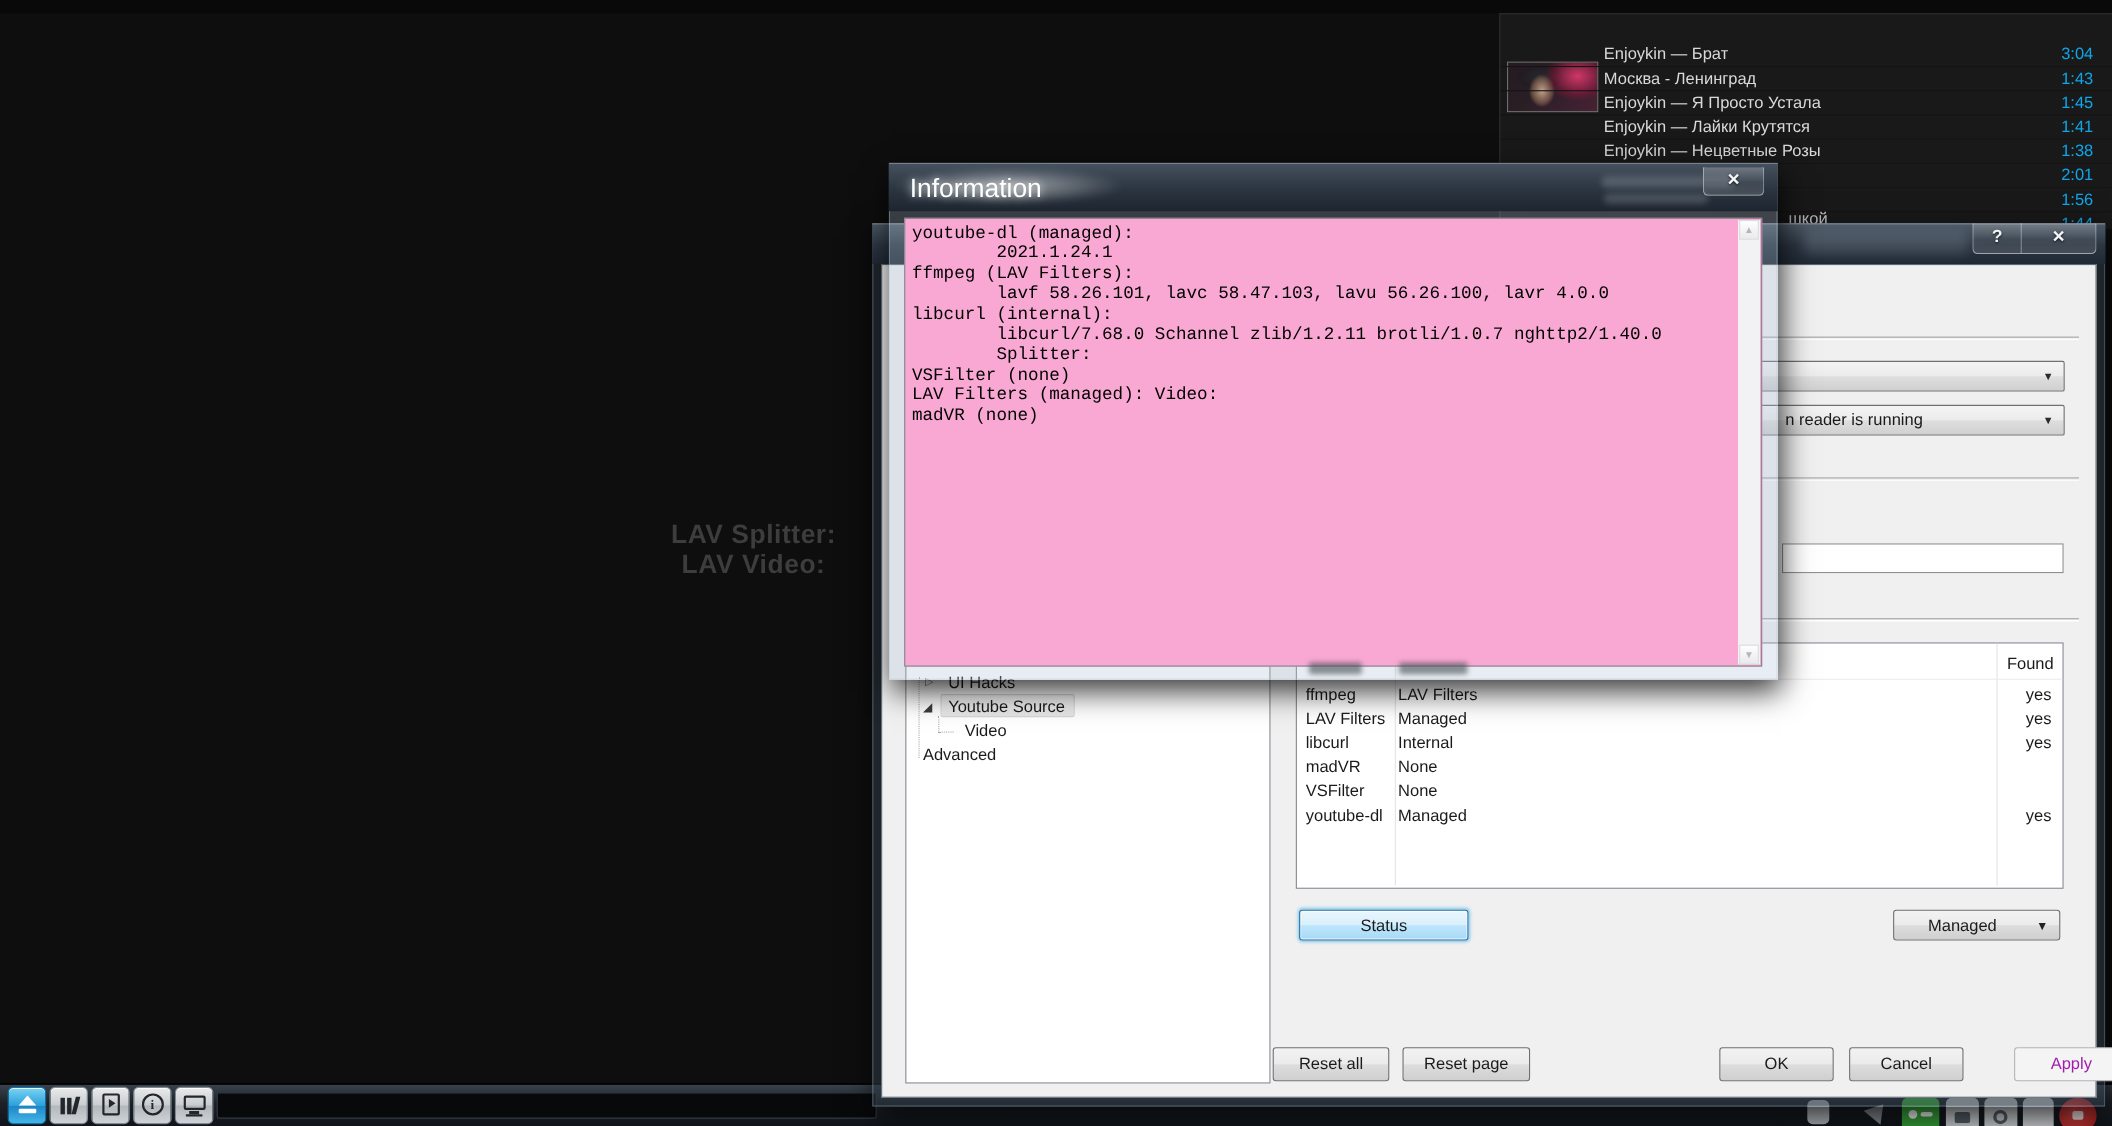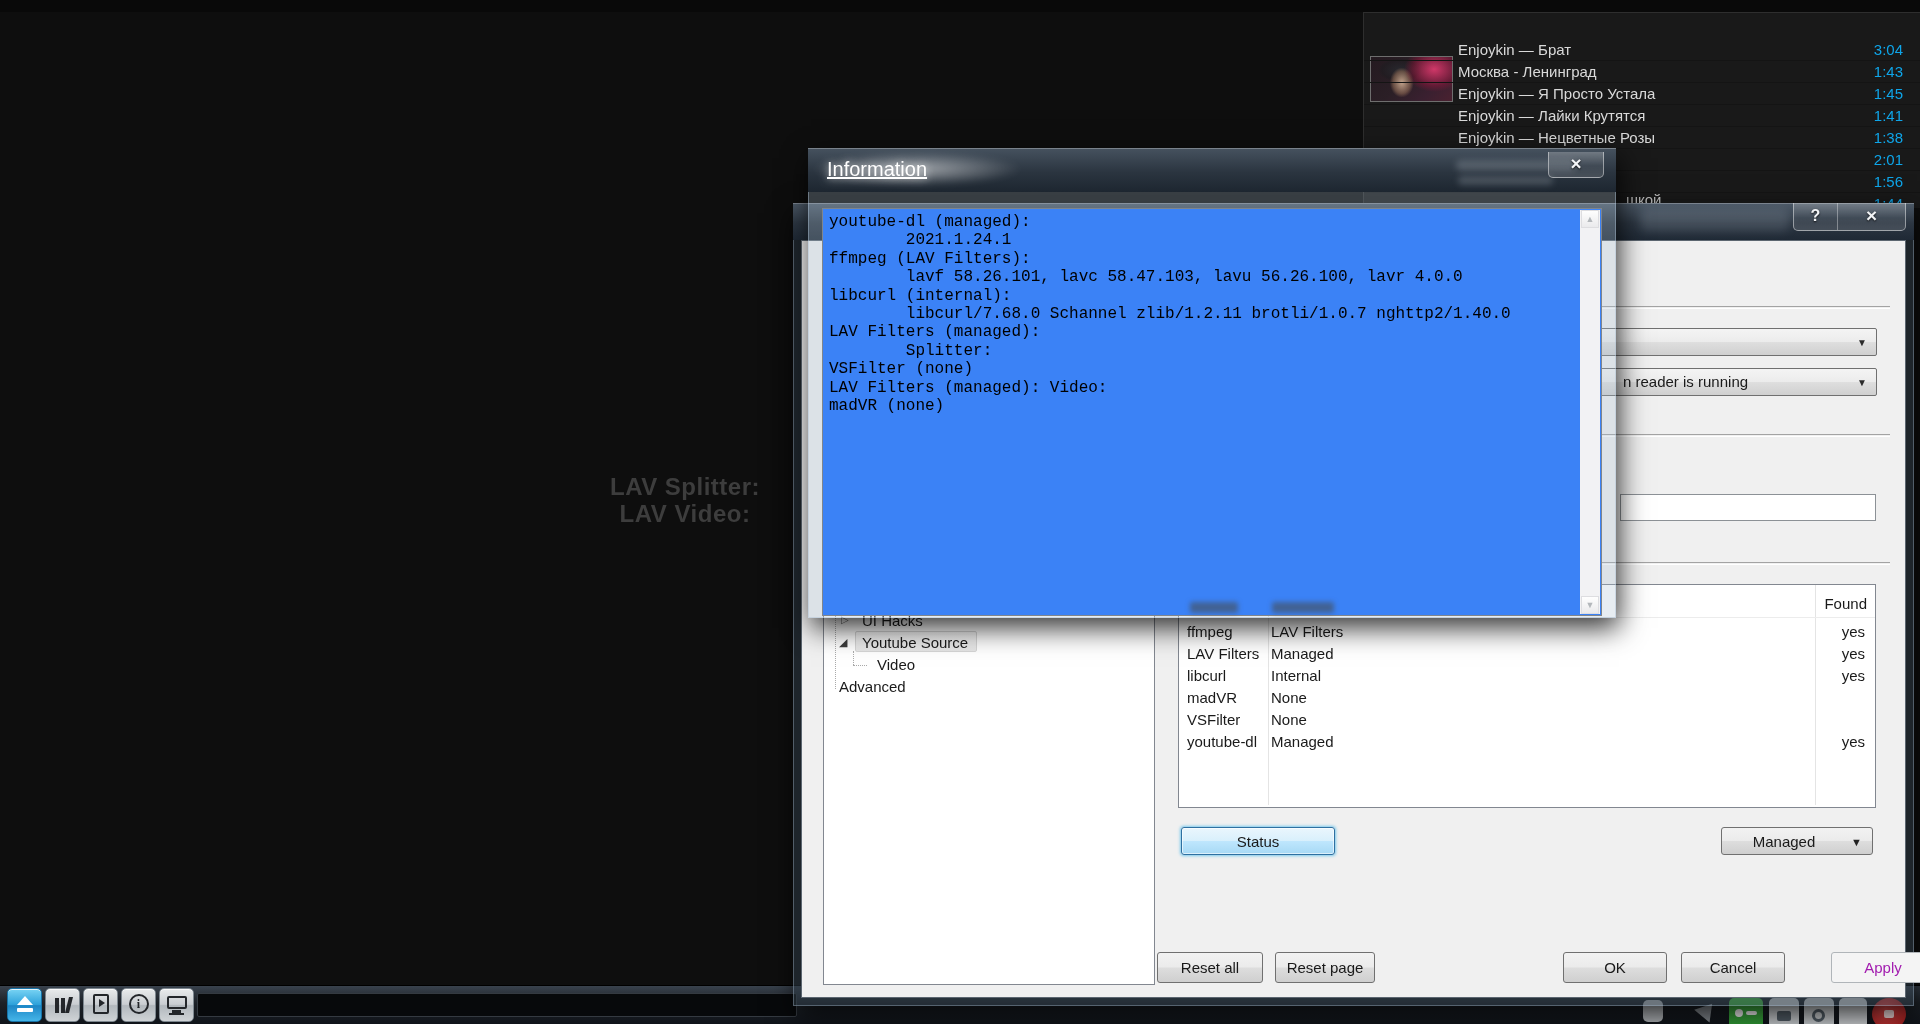--- a/index.html
+++ b/index.html
@@ -108,28 +108,28 @@
   .managed-dd .btn-label{line-height:27px;padding-right:26px;}
   .managed-dd .arrow{position:absolute;right:10px;top:8px;font-size:11px;color:#222;}
 
   
   .info-dlg{position:absolute;left:808px;top:148px;width:808px;height:470px;z-index:20;
     background:rgba(170,190,210,.28);box-shadow:3px 10px 26px rgba(0,0,0,.8), inset 0 0 0 1px rgba(170,190,210,.45);}
   .info-title{position:absolute;left:0;top:0;right:0;height:44px;
     background:linear-gradient(#46525f,#2b3540 55%,#1d2630);box-shadow:inset 0 1px 0 rgba(255,255,255,.28);}
   .info-title .glow{position:absolute;left:4px;top:4px;width:210px;height:34px;border-radius:16px;
     background:radial-gradient(closest-side,rgba(255,255,255,.55),rgba(255,255,255,0));filter:blur(3px);}
-  .info-title .cap{position:absolute;left:19px;top:10px;font-size:20px;color:#fff;
-    text-shadow:0 0 8px rgba(255,255,255,.8);text-decoration:underline;}
+  .info-title .cap{position:absolute;left:19px;top:10px;font-size:24px;color:#fff;
+    text-shadow:0 0 8px rgba(255,255,255,.8);}
   .info-smg{position:absolute;border-radius:5px;background:rgba(200,210,220,.22);filter:blur(3px);}
   .info-close{position:absolute;left:740px;top:4px;width:56px;height:26px;border:1px solid rgba(255,255,255,.45);
     border-top:none;border-radius:0 0 5px 5px;text-align:center;
     background:linear-gradient(rgba(255,255,255,.25),rgba(255,255,255,.07) 55%,rgba(255,255,255,.15));}
   .info-close span{font-size:19px;font-weight:bold;color:#f4f6f8;line-height:24px;text-shadow:0 1px 2px rgba(0,0,0,.8);}
-  .info-content{position:absolute;left:14px;top:60px;width:780px;height:408px;background:#3b82f6;border:1px solid #7f858c;}
+  .info-content{position:absolute;left:14px;top:50px;width:780px;height:408px;background:#f9a8d4;border:1px solid #7f858c;}
   .mono-wrap{position:absolute;left:6px;top:4px;right:26px;}
   .mono-line{white-space:pre;font-family:"Liberation Mono",monospace;font-size:16px;line-height:18.4px;color:#000;}
   .sb{position:absolute;right:1px;top:1px;bottom:1px;width:20px;background:#f2f2f4;}
   .sb .arr{position:absolute;left:1px;right:1px;height:18px;background:linear-gradient(#fefefe,#eaeaec);
     border:1px solid #dddde0;text-align:center;font-size:9px;line-height:16px;color:#b3b7bb;}
   .sb .arr.up{top:0;} .sb .arr.dn{bottom:0;}
 
   
   .hdr-smudge{position:absolute;height:11px;border-radius:2px;background:rgba(70,76,84,.6);filter:blur(2.5px);z-index:30;}
 </style>
@@ -282,21 +282,21 @@
         <span class="btn-label">Status</span>
       </div>
     <div class="btn managed-dd">
       <span class="btn-label">Managed</span>
       <span class="arrow">▼</span>
     </div>
 
     <div class="btn" style="left:364px;top:749px;width:106px;height:31px;">
         <span class="btn-label">Reset all</span>
       </div>
-    <div class="btn" style="left:482px;top:749px;width:100px;height:31px;">
+    <div class="btn" style="left:482px;top:749px;width:116px;height:31px;">
         <span class="btn-label">Reset page</span>
       </div>
     <div class="btn" style="left:770px;top:749px;width:104px;height:31px;">
         <span class="btn-label">OK</span>
       </div>
     <div class="btn" style="left:888px;top:749px;width:104px;height:31px;">
         <span class="btn-label">Cancel</span>
       </div>
     <div class="btn disabled" style="left:1006px;top:749px;width:104px;height:31px;">
         <span class="btn-label">Apply</span>
@@ -314,21 +314,20 @@
       <span>×</span>
     </div>
     <div class="info-content">
       <div class="mono-wrap">
         <div class="mono-line">youtube-dl (managed):</div>
         <div class="mono-line">        2021.1.24.1</div>
         <div class="mono-line">ffmpeg (LAV Filters):</div>
         <div class="mono-line">        lavf 58.26.101, lavc 58.47.103, lavu 56.26.100, lavr 4.0.0</div>
         <div class="mono-line">libcurl (internal):</div>
         <div class="mono-line">        libcurl/7.68.0 Schannel zlib/1.2.11 brotli/1.0.7 nghttp2/1.40.0</div>
-        <div class="mono-line">LAV Filters (managed):</div>
         <div class="mono-line">        Splitter:</div>
         <div class="mono-line">VSFilter (none)</div>
         <div class="mono-line">LAV Filters (managed): Video:</div>
         <div class="mono-line">madVR (none)</div>
       </div>
       <div class="sb">
         <div class="arr up">▲</div>
         <div class="arr dn">▼</div>
       </div>
     </div>

